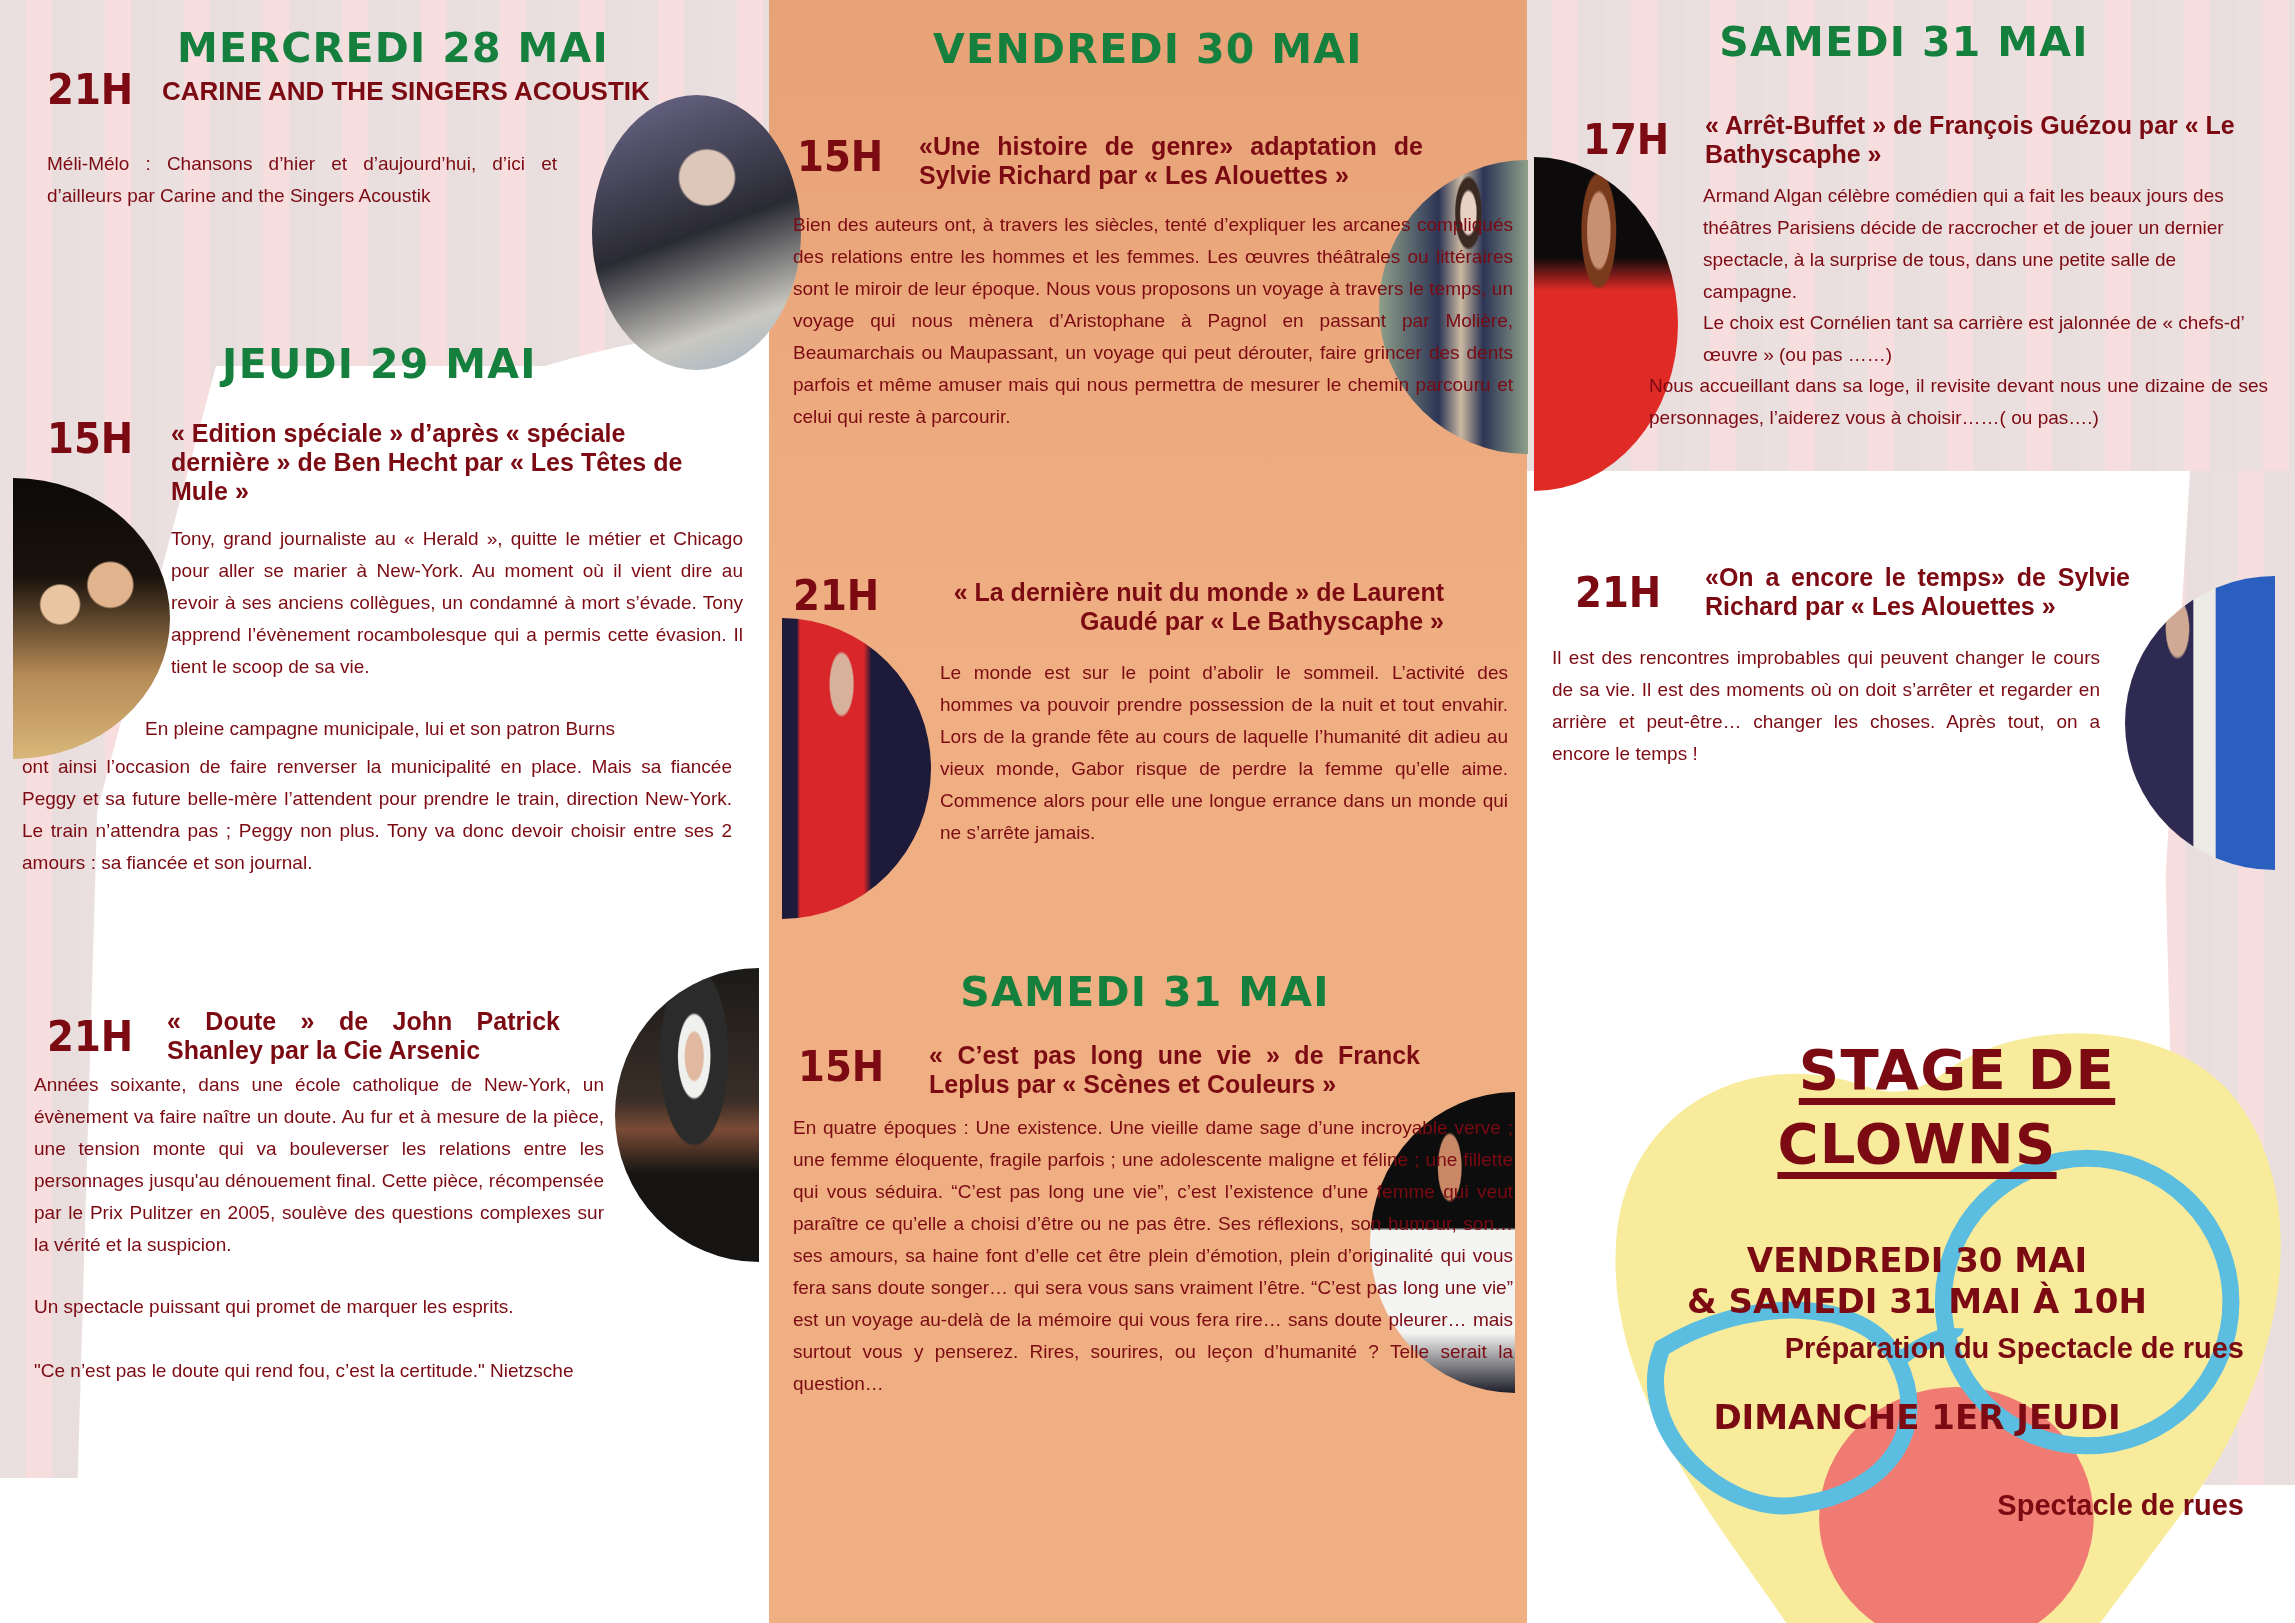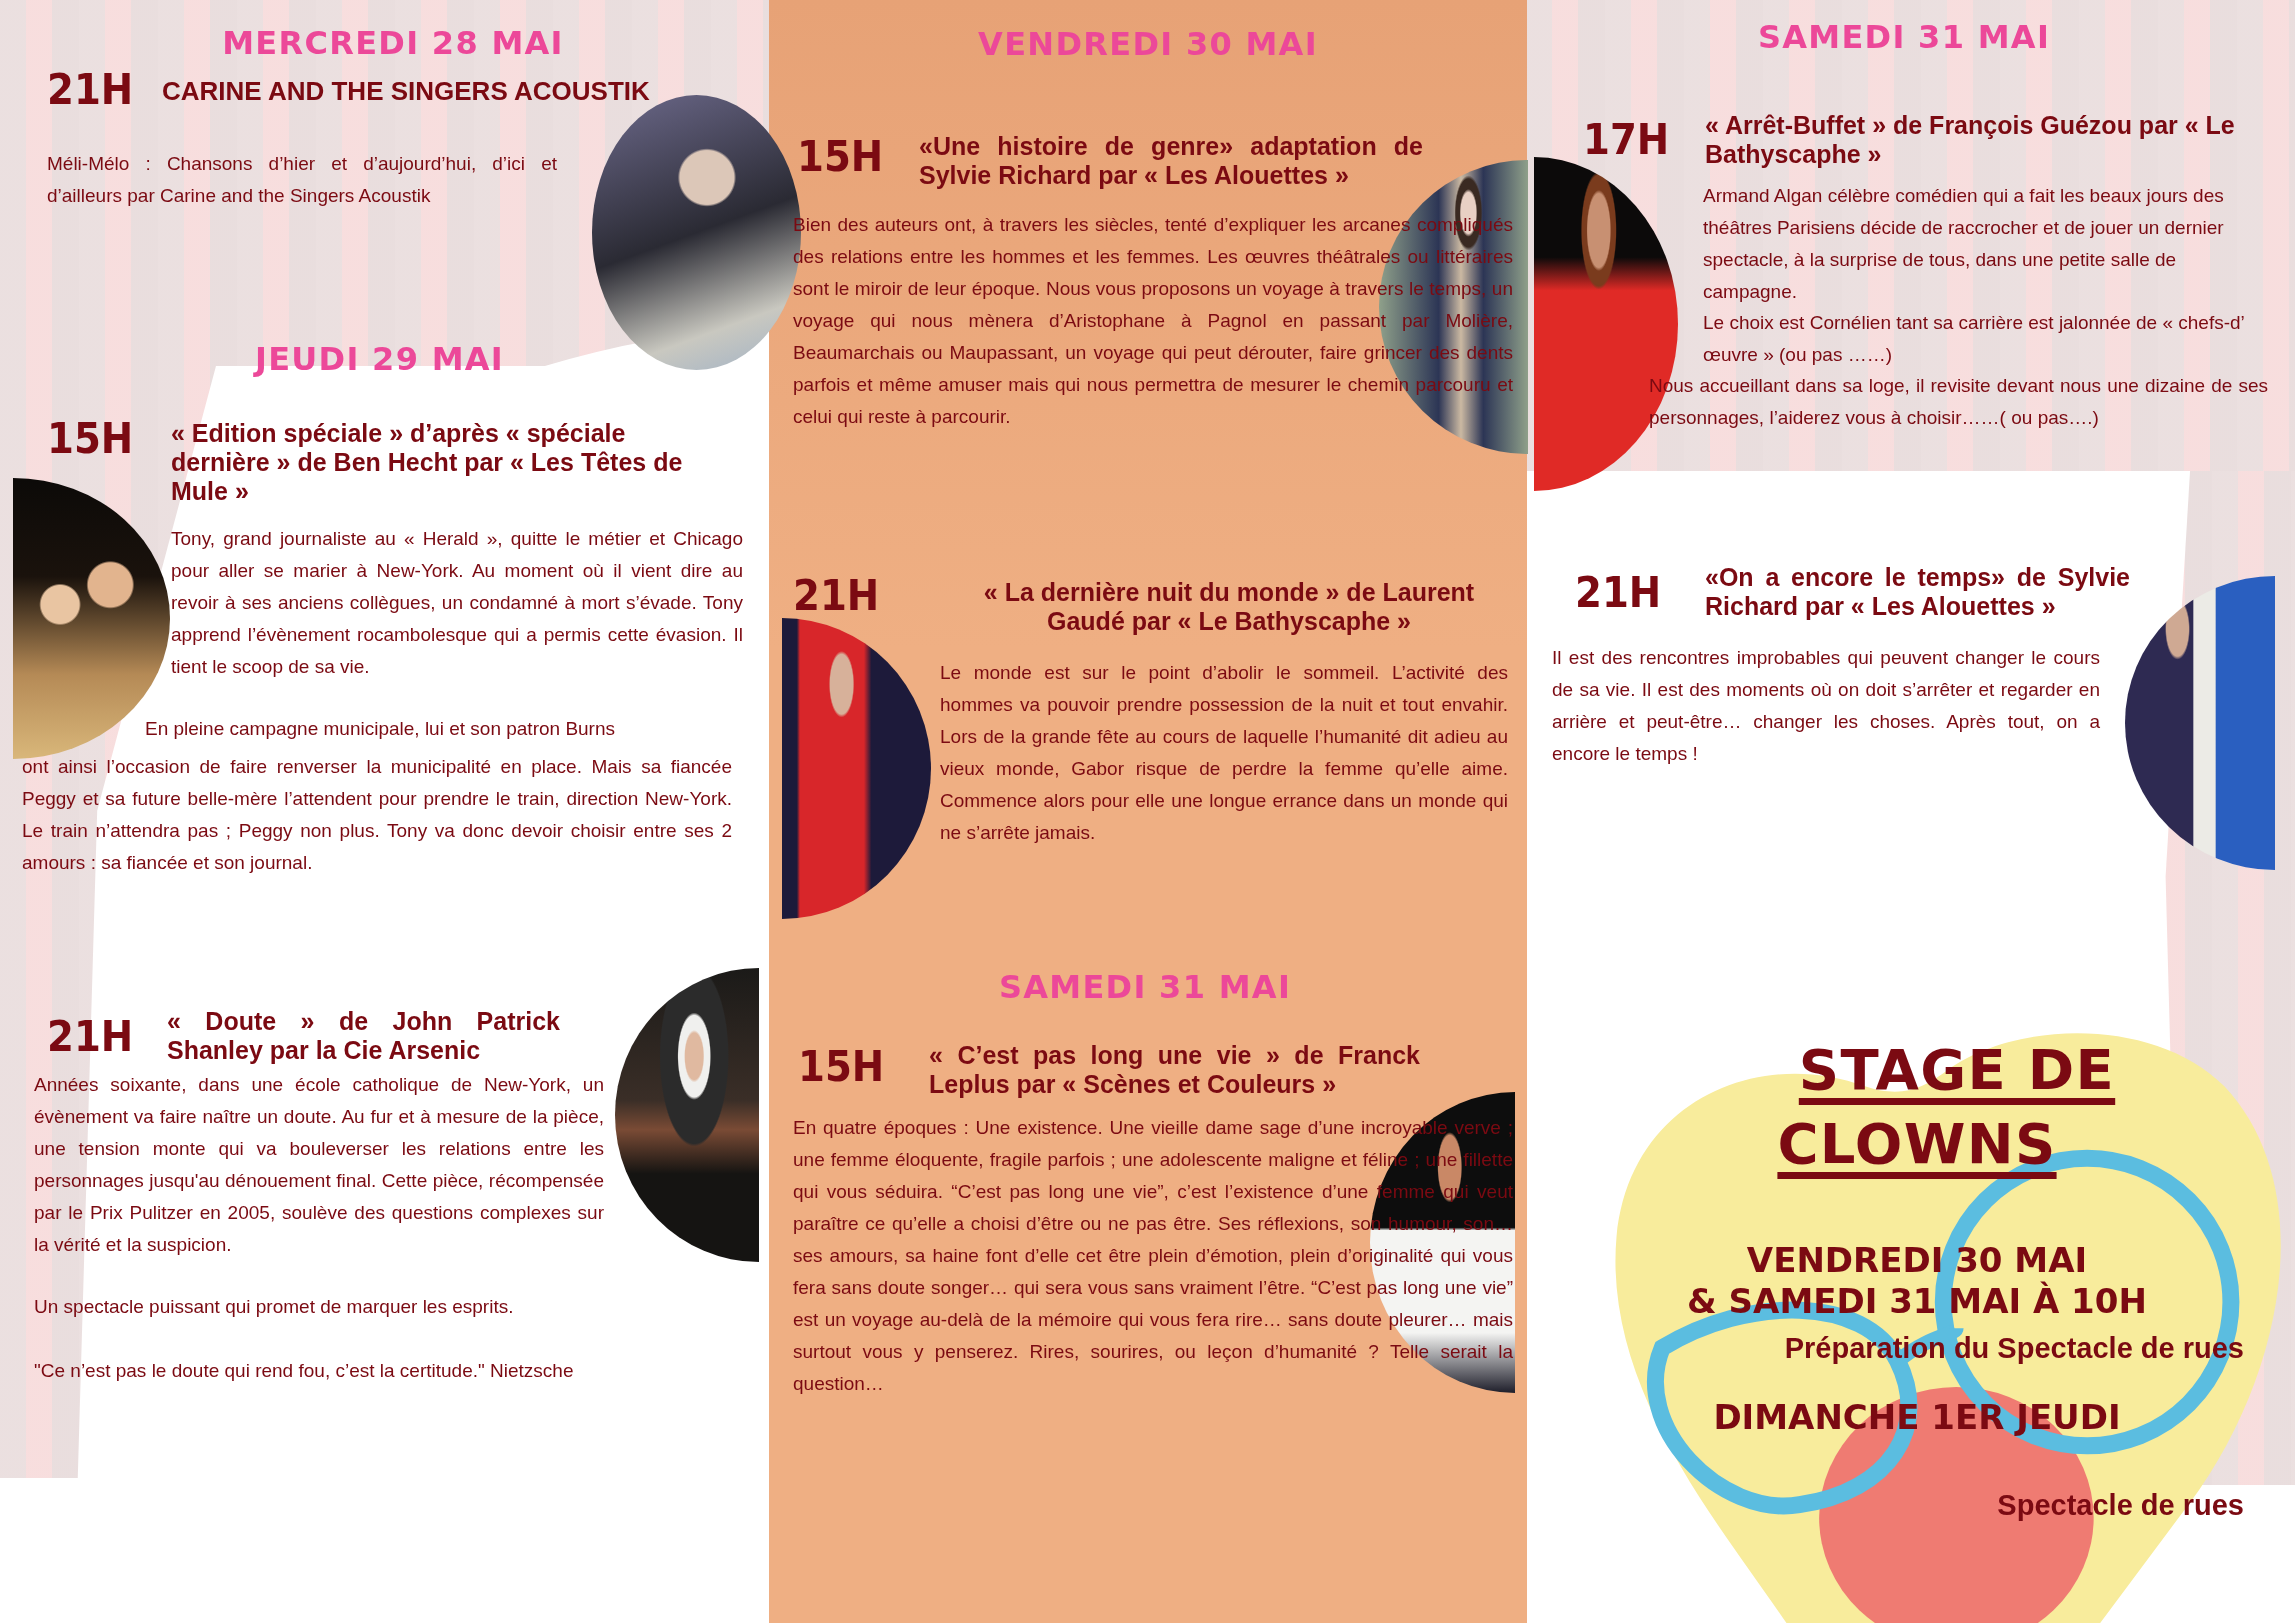--- a/index.html
+++ b/index.html
@@ -2,21 +2,21 @@
 <html style="font-size:10.5px"><head>
 <meta charset="utf-8">
 <style>
   html, body { margin:0; padding:0; }
   body { width:2295px; height:1623px; position:relative; overflow:hidden; background:#ffffff;
          font-family:"Liberation Sans", sans-serif; color:#7b0a12; }
   .abs { position:absolute; }
   
   .curtain { position:absolute; background:repeating-linear-gradient(90deg,#eadede 0 26px,#f7dcdc 26px 52px,#e8dcdc 52px 79px); opacity:0.95; }
   .col-mid { position:absolute; left:769px; top:0; width:758px; height:1623px; background:linear-gradient(#e7a276,#efaf83 40%); }
-  .day { position:absolute; font-family:"DejaVu Sans", sans-serif; font-weight:900; color:#ec4899; font-size:32px; letter-spacing:1.3px; text-align:center; }
+  .day { position:absolute; font-family:"DejaVu Sans", sans-serif; font-weight:900; color:#15803d; font-size:41px; letter-spacing:1.3px; text-align:center; }
   .hour { position:absolute; font-family:"DejaVu Sans", sans-serif; font-weight:900; color:#7b0a12; font-size:43px; transform:scaleX(0.9); transform-origin:left; }
   .title { position:absolute; font-weight:700; font-size:25px; line-height:29px; color:#7b0a12; text-align:justify; }
   .desc { position:absolute; font-size:19px; line-height:32px; color:#7b0a12; text-align:justify; }
   .photo { position:absolute; border-radius:50%; overflow:hidden; }
   .clown-bg { position:absolute; left:1590px; top:1021px; width:706px; height:602px; }
   .clown-title { position:absolute; font-family:"DejaVu Sans", sans-serif; font-weight:900; font-size:56px; color:#7b0a12; text-decoration:underline; text-decoration-thickness:6.5px; text-underline-offset:9.2px; text-align:center; letter-spacing:1.3px; }
   .clown-dates { position:absolute; font-family:"DejaVu Sans", sans-serif; font-weight:900; font-size:34px; line-height:41px; color:#7b0a12; text-align:center; }
   .clown-sub { position:absolute; font-weight:700; font-size:29px; color:#7b0a12; text-align:right; }
 </style>
 </head>
@@ -58,21 +58,21 @@
 
 <section>
   <div class="day" style="left:844px;top:25px;width:608px;">VENDREDI 30 MAI</div>
 
   <div class="hour" style="left:797px;top:131px;">15H</div>
   <div class="title" style="left:919px;top:132px;width:504px;">«Une histoire de genre» adaptation de Sylvie Richard par « Les Alouettes »</div>
   <div class="photo" style="left:1379px;top:160px;width:149px;height:294px;border-radius:100% 0 0 100% / 50% 0 0 50%;background:radial-gradient(ellipse at 60% 18%,#e8d0c4 0 6%,#3a2a22 7% 10%,transparent 11%),linear-gradient(90deg,#8fa08a,#2c3555 40%,#cbb9a2 55%,#2c3555 70%,#8fa08a);"></div>
   <div class="desc" style="left:793px;top:209px;width:720px;">Bien des auteurs ont, à travers les siècles, tenté d’expliquer les arcanes compliqués des relations entre les hommes et les femmes. Les œuvres théâtrales ou littéraires sont le miroir de leur époque. Nous vous proposons un voyage à travers le temps, un voyage qui nous mènera d’Aristophane à Pagnol en passant par Molière, Beaumarchais ou Maupassant, un voyage qui peut dérouter, faire grincer des dents parfois et même amuser mais qui nous permettra de mesurer le chemin parcouru et celui qui reste à parcourir.</div>
 
   <div class="hour" style="left:793px;top:570px;">21H</div>
-  <div class="title" style="left:934px;top:578px;width:510px;text-align:center;margin-left:40px;">« La dernière nuit du monde » de Laurent Gaudé par «  Le Bathyscaphe »</div>
+  <div class="title" style="left:934px;top:578px;width:510px;text-align:right;">« La dernière nuit du monde » de Laurent Gaudé par «  Le Bathyscaphe »</div>
   <div class="photo" style="left:782px;top:618px;width:149px;height:301px;border-radius:0 100% 100% 0 / 0 50% 50% 0;background:radial-gradient(ellipse at 40% 22%,#d7b19a 0 9%,transparent 10%),linear-gradient(90deg,#1d1a3a 0 10%,#d8262a 12% 55%,#1d1a3a 60%);"></div>
   <div class="desc" style="left:940px;top:657px;width:568px;">Le monde est sur le point d’abolir le sommeil. L’activité des hommes va pouvoir prendre possession de la nuit et tout envahir. Lors de la grande fête au cours de laquelle l’humanité dit adieu au vieux monde, Gabor risque de perdre la femme qu’elle aime. Commence alors pour elle une longue errance dans un monde qui ne s’arrête jamais.</div>
 </section>
 
 <section>
   <div class="day" style="left:929px;top:968px;width:432px;">SAMEDI 31 MAI</div>
   <div class="hour" style="left:798px;top:1041px;">15H</div>
   <div class="title" style="left:929px;top:1041px;width:491px;">« C’est pas long une vie » de Franck Leplus par « Scènes et Couleurs »</div>
   <div class="photo" style="left:1370px;top:1092px;width:145px;height:301px;border-radius:100% 0 0 100% / 50% 0 0 50%;background:radial-gradient(ellipse at 55% 25%,#c98866 0 10%,transparent 11%),linear-gradient(#0d0d0d 0 45%,#f4f4f2 46% 80%,#1e1e2a);"></div>
   <div class="desc" style="left:793px;top:1112px;width:720px;">En quatre époques : Une existence. Une vieille dame sage d’une incroyable verve ; une femme éloquente, fragile parfois ; une adolescente maligne et féline ; une fillette qui vous séduira. “C’est pas long une vie”, c’est l’existence d’une femme qui veut paraître ce qu’elle a choisi d’être ou ne pas être. Ses réflexions, son humour, son…ses amours, sa haine font d’elle cet être plein d’émotion, plein d’originalité qui vous fera sans doute songer… qui sera vous sans vraiment l’être. “C’est pas long une vie” est un voyage au-delà de la mémoire qui vous fera rire… sans doute pleurer… mais surtout vous y penserez. Rires, sourires, ou leçon d’humanité ? Telle serait la question…</div>

